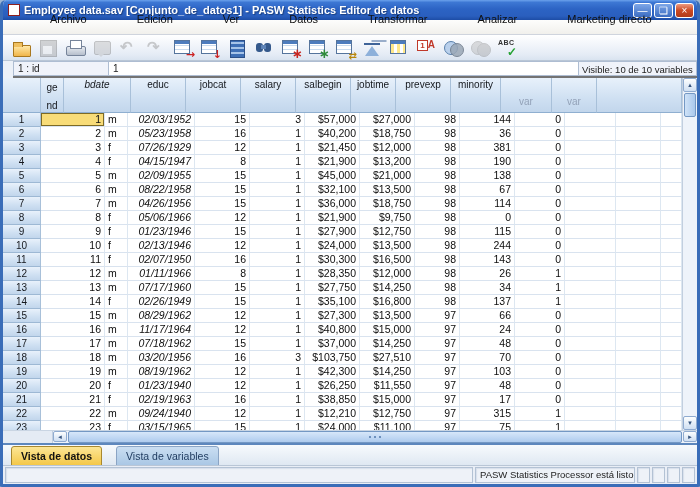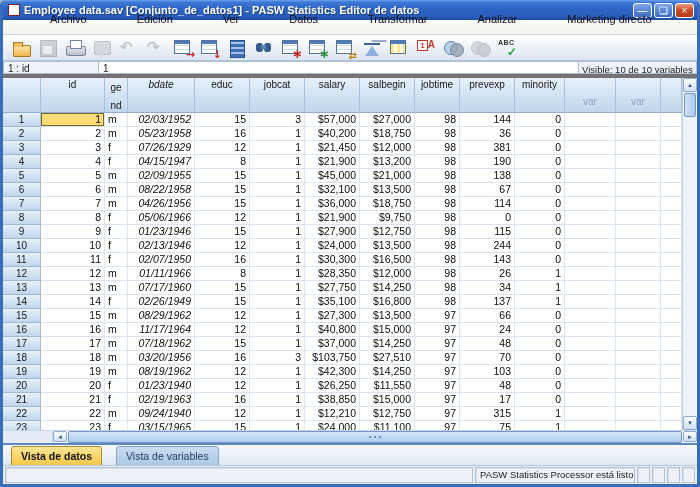--- a/index.html
+++ b/index.html
@@ -82,21 +82,21 @@
                    background:#9aa7b6; border:1px solid #6b7888; opacity:.85; }
   .i-allvars::before { content:""; position:absolute; left:3px; top:4px; width:12px; height:12px; border-radius:50%;
                        background:#aab3bf; border:1px solid #7c8795; }
   .i-allvars::after { content:""; position:absolute; left:9px; top:6px; width:12px; height:12px; border-radius:50%;
                       background:#98a2af; border:1px solid #7c8795; }
   .i-spell::before { content:"ABC"; position:absolute; left:3px; top:2px; font-size:7px; font-weight:bold; color:#333;
                      letter-spacing:0.5px; }
   .i-spell::after { content:"\2713"; position:absolute; right:2px; bottom:0px; color:#25a233; font-size:12px; font-weight:bold; }
 
   
-  .cellref { height:17px; flex:0 0 17px; display:flex; background:#f9a8d4; border-bottom:4px solid #737373; }
+  .cellref { height:17px; flex:0 0 17px; display:flex; background:#f9a8d4; border-bottom:2px solid #737373;margin-left:10px; }
   .cellref .refbox { width:96px; flex:0 0 96px; background:#f0f3fa; border:1px solid #aebdd2; font-size:10px;
                      padding:1px 4px; color:#222; }
   .cellref .valbox { flex:1; background:#fff; border:1px solid #aebdd2; border-left:none; font-size:10px;
                      padding:1px 4px; color:#222; }
   .cellref .visbox { width:118px; flex:0 0 118px; background:#f0f3fa; border:1px solid #aebdd2; border-left:none;
                      font-size:9.5px; padding:2px 3px 1px; color:#222; white-space:nowrap; }
 
   
   .gridzone { flex:0 0 352px; height:352px; display:flex; background:#fff; }
   .grid { flex:1; overflow:hidden; display:flex; flex-direction:column; }
@@ -234,21 +234,20 @@
   <div class="cellref">
     <div class="refbox">1 : id</div>
     <div class="valbox">1</div>
     <div class="visbox">Visible: 10 de 10 variables</div>
   </div>
 
   <div class="gridzone">
     <div class="grid">
       <div class="ghead" id="ghead">
           <div class="hc c0"></div>
-          <div class="hc c1">id</div>
           <div class="hc c2 gendercol">gender</div>
           <div class="hc c3">bdate</div>
           <div class="hc c4">educ</div>
           <div class="hc c5">jobcat</div>
           <div class="hc c6">salary</div>
           <div class="hc c7">salbegin</div>
           <div class="hc c8">jobtime</div>
           <div class="hc c9">prevexp</div>
           <div class="hc c10">minority</div>
           <div class="hc c11 varcol">var</div>

